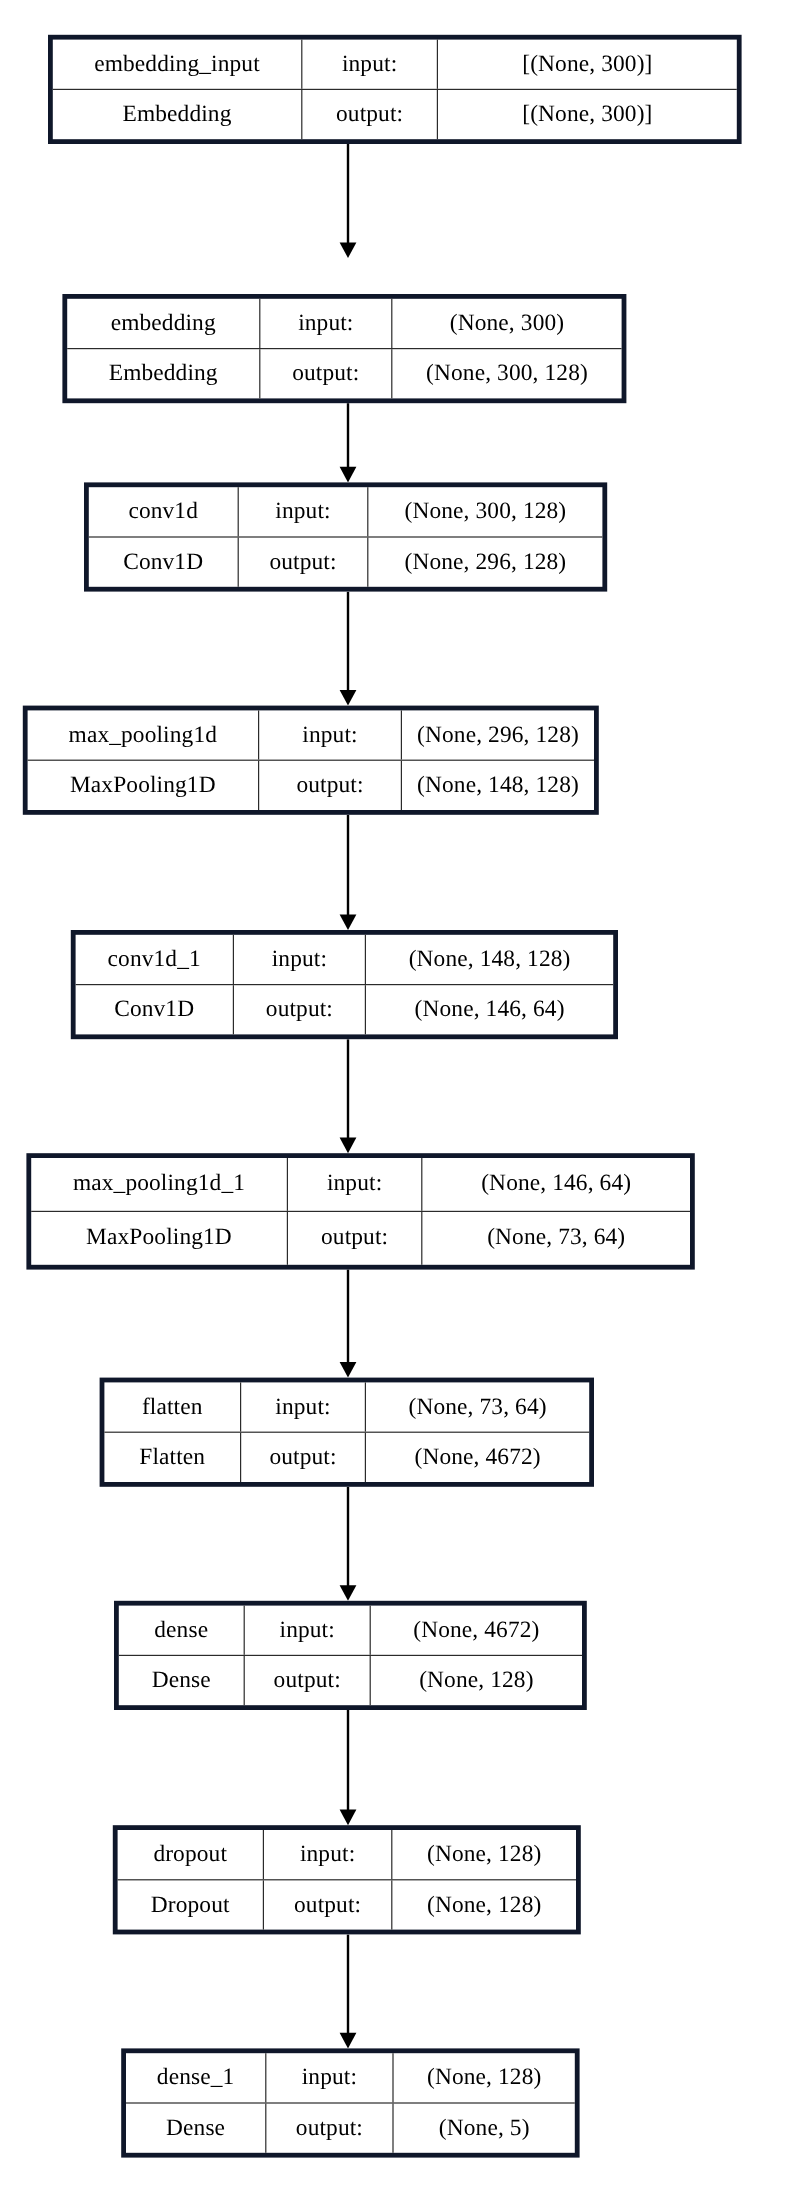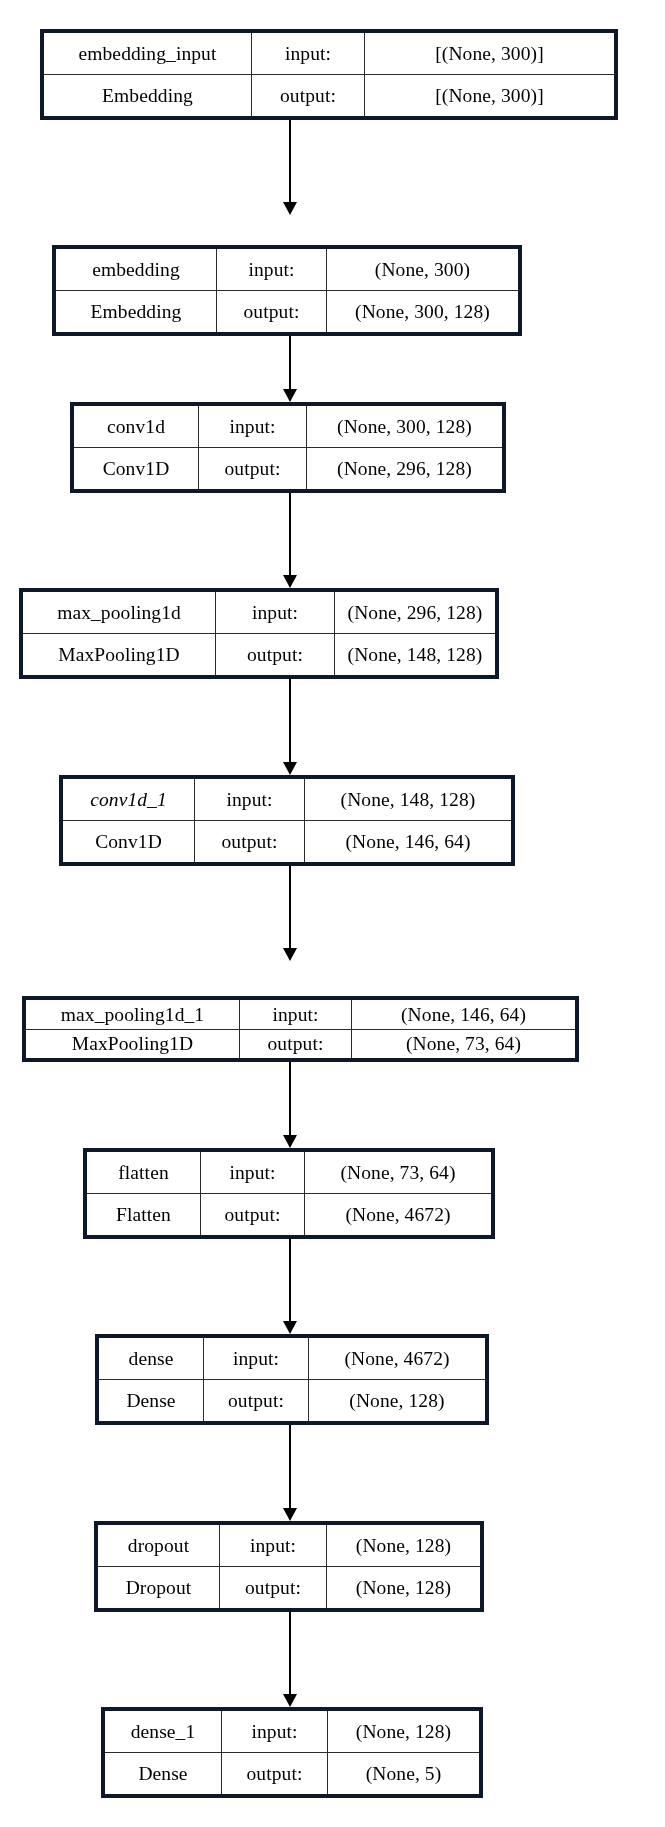--- a/index.html
+++ b/index.html
@@ -124,31 +124,31 @@
         <div class="cell c-shape">(None, 296, 128)</div>
       </div>
       <div class="node-row">
         <div class="cell c-name" style="flex: 0 0 192px;">MaxPooling1D</div>
         <div class="cell c-io" style="flex: 0 0 119px;">output:</div>
         <div class="cell c-shape">(None, 148, 128)</div>
       </div>
     </div>
     <div class="node" style="left: 59px; top: 775px; width: 456px; height: 91px;">
       <div class="node-row">
-        <div class="cell c-name" style="flex: 0 0 131px; font-style: italic;">conv1d_1</div>
+        <div class="cell c-name" style="flex: 0 0 131px;">conv1d_1</div>
         <div class="cell c-io" style="flex: 0 0 110px;">input:</div>
         <div class="cell c-shape">(None, 148, 128)</div>
       </div>
       <div class="node-row">
         <div class="cell c-name" style="flex: 0 0 131px;">Conv1D</div>
         <div class="cell c-io" style="flex: 0 0 110px;">output:</div>
         <div class="cell c-shape">(None, 146, 64)</div>
       </div>
     </div>
-    <div class="node" style="left: 22px; top: 996px; width: 557px; height: 66px; font-family: Liberation Serif, serif;">
+    <div class="node" style="left: 22px; top: 961px; width: 557px; height: 97px; font-family: Liberation Serif, serif;">
       <div class="node-row">
         <div class="cell c-name" style="flex: 0 0 213px;">max_pooling1d_1</div>
         <div class="cell c-io" style="flex: 0 0 112px;">input:</div>
         <div class="cell c-shape">(None, 146, 64)</div>
       </div>
       <div class="node-row">
         <div class="cell c-name" style="flex: 0 0 213px;">MaxPooling1D</div>
         <div class="cell c-io" style="flex: 0 0 112px;">output:</div>
         <div class="cell c-shape">(None, 73, 64)</div>
       </div>

